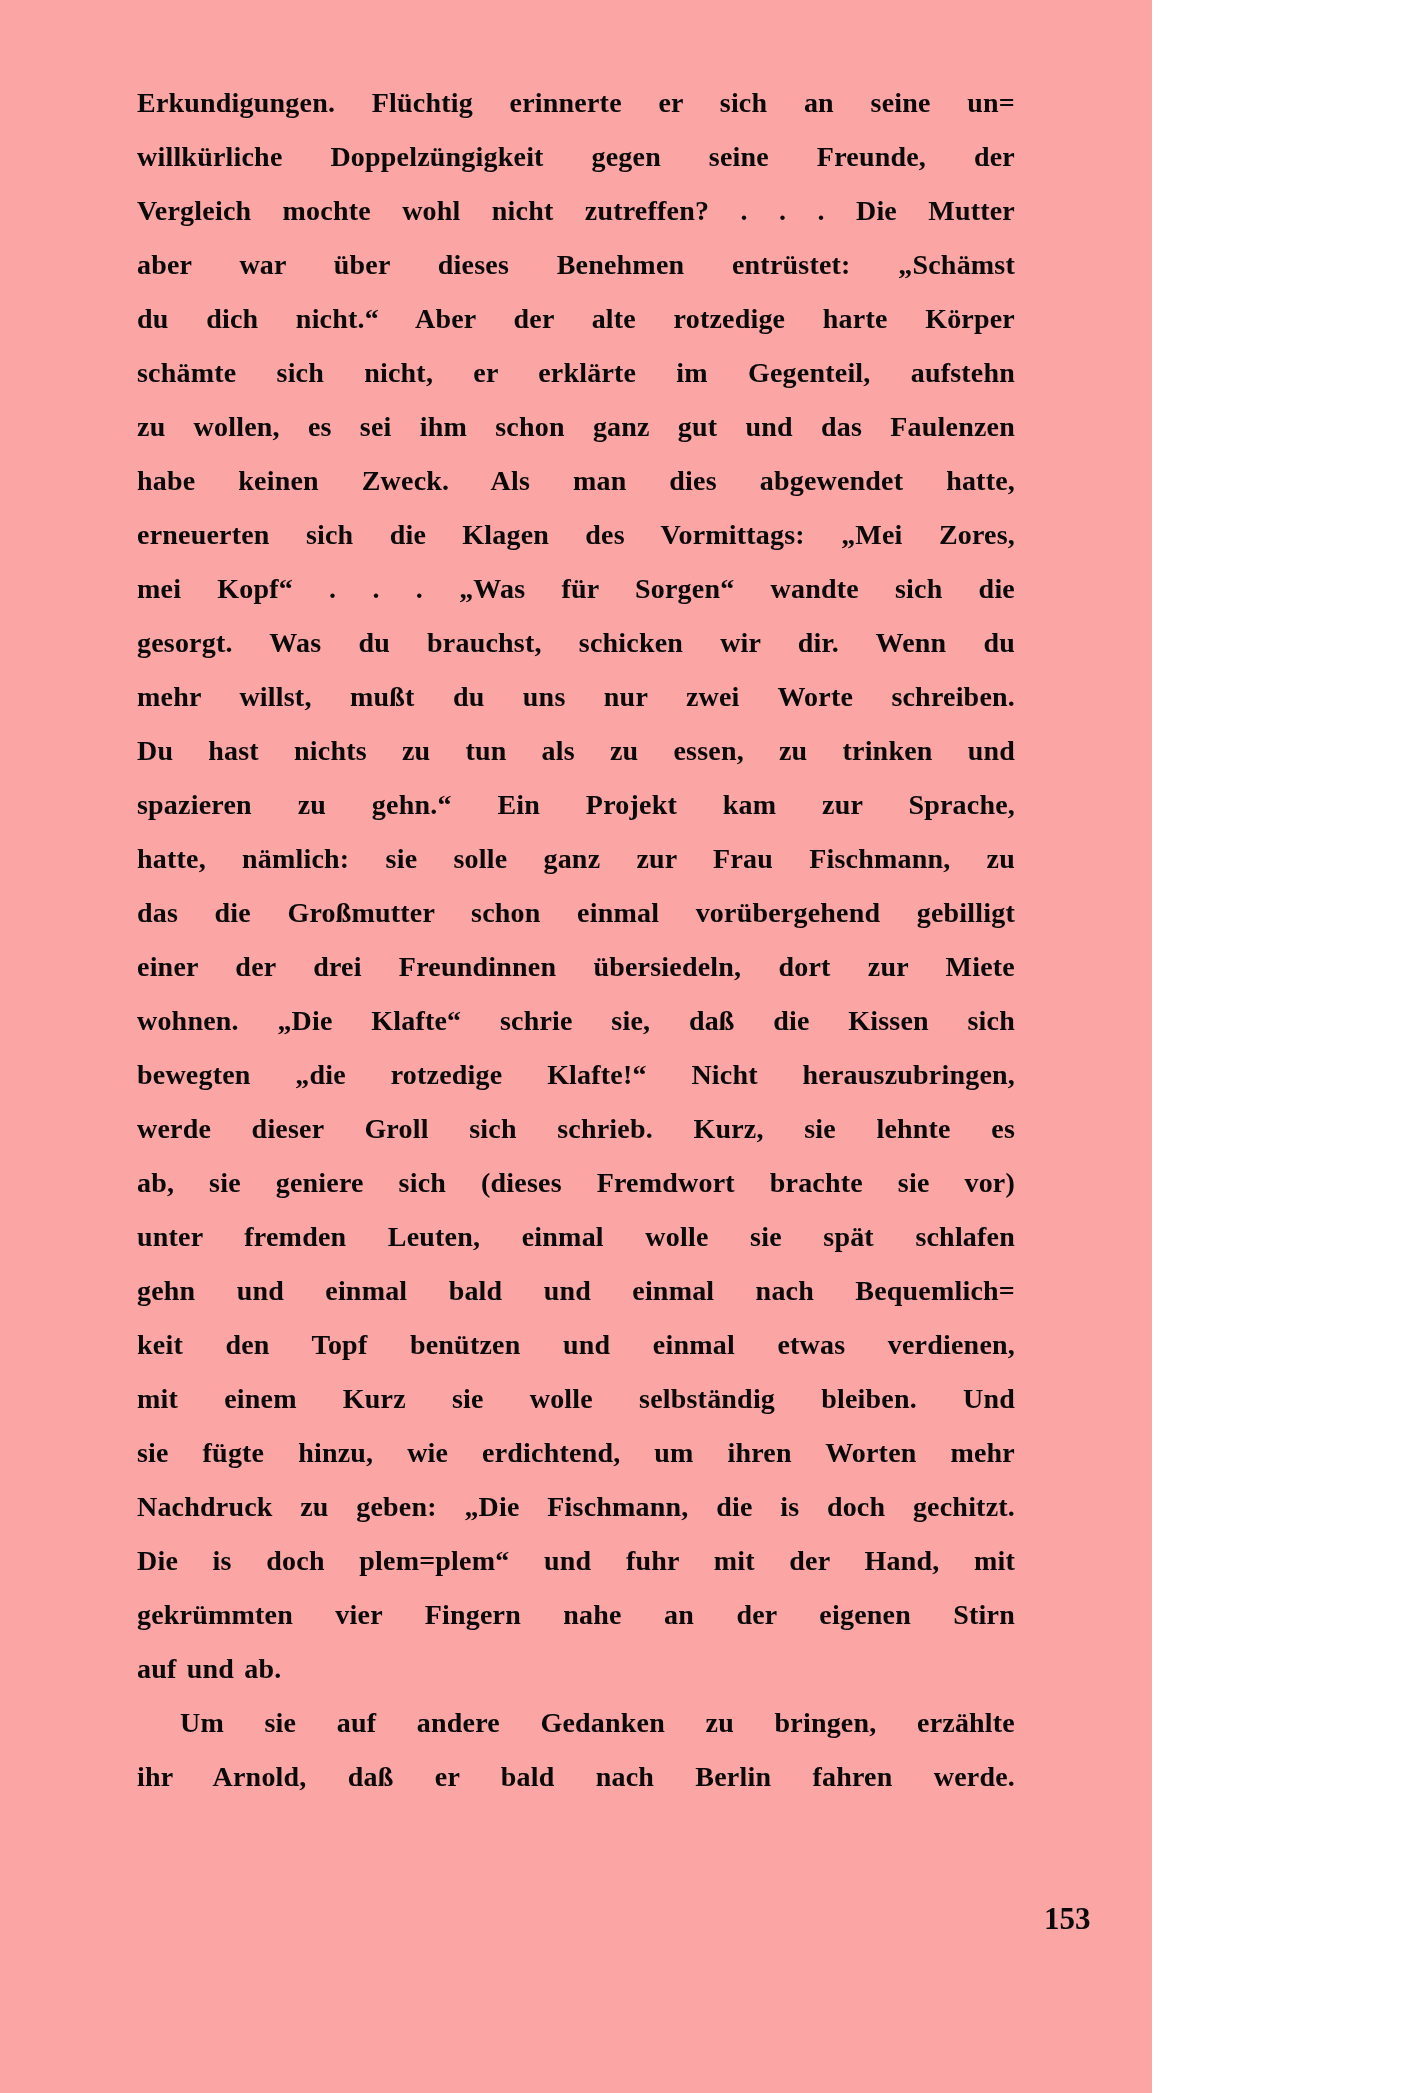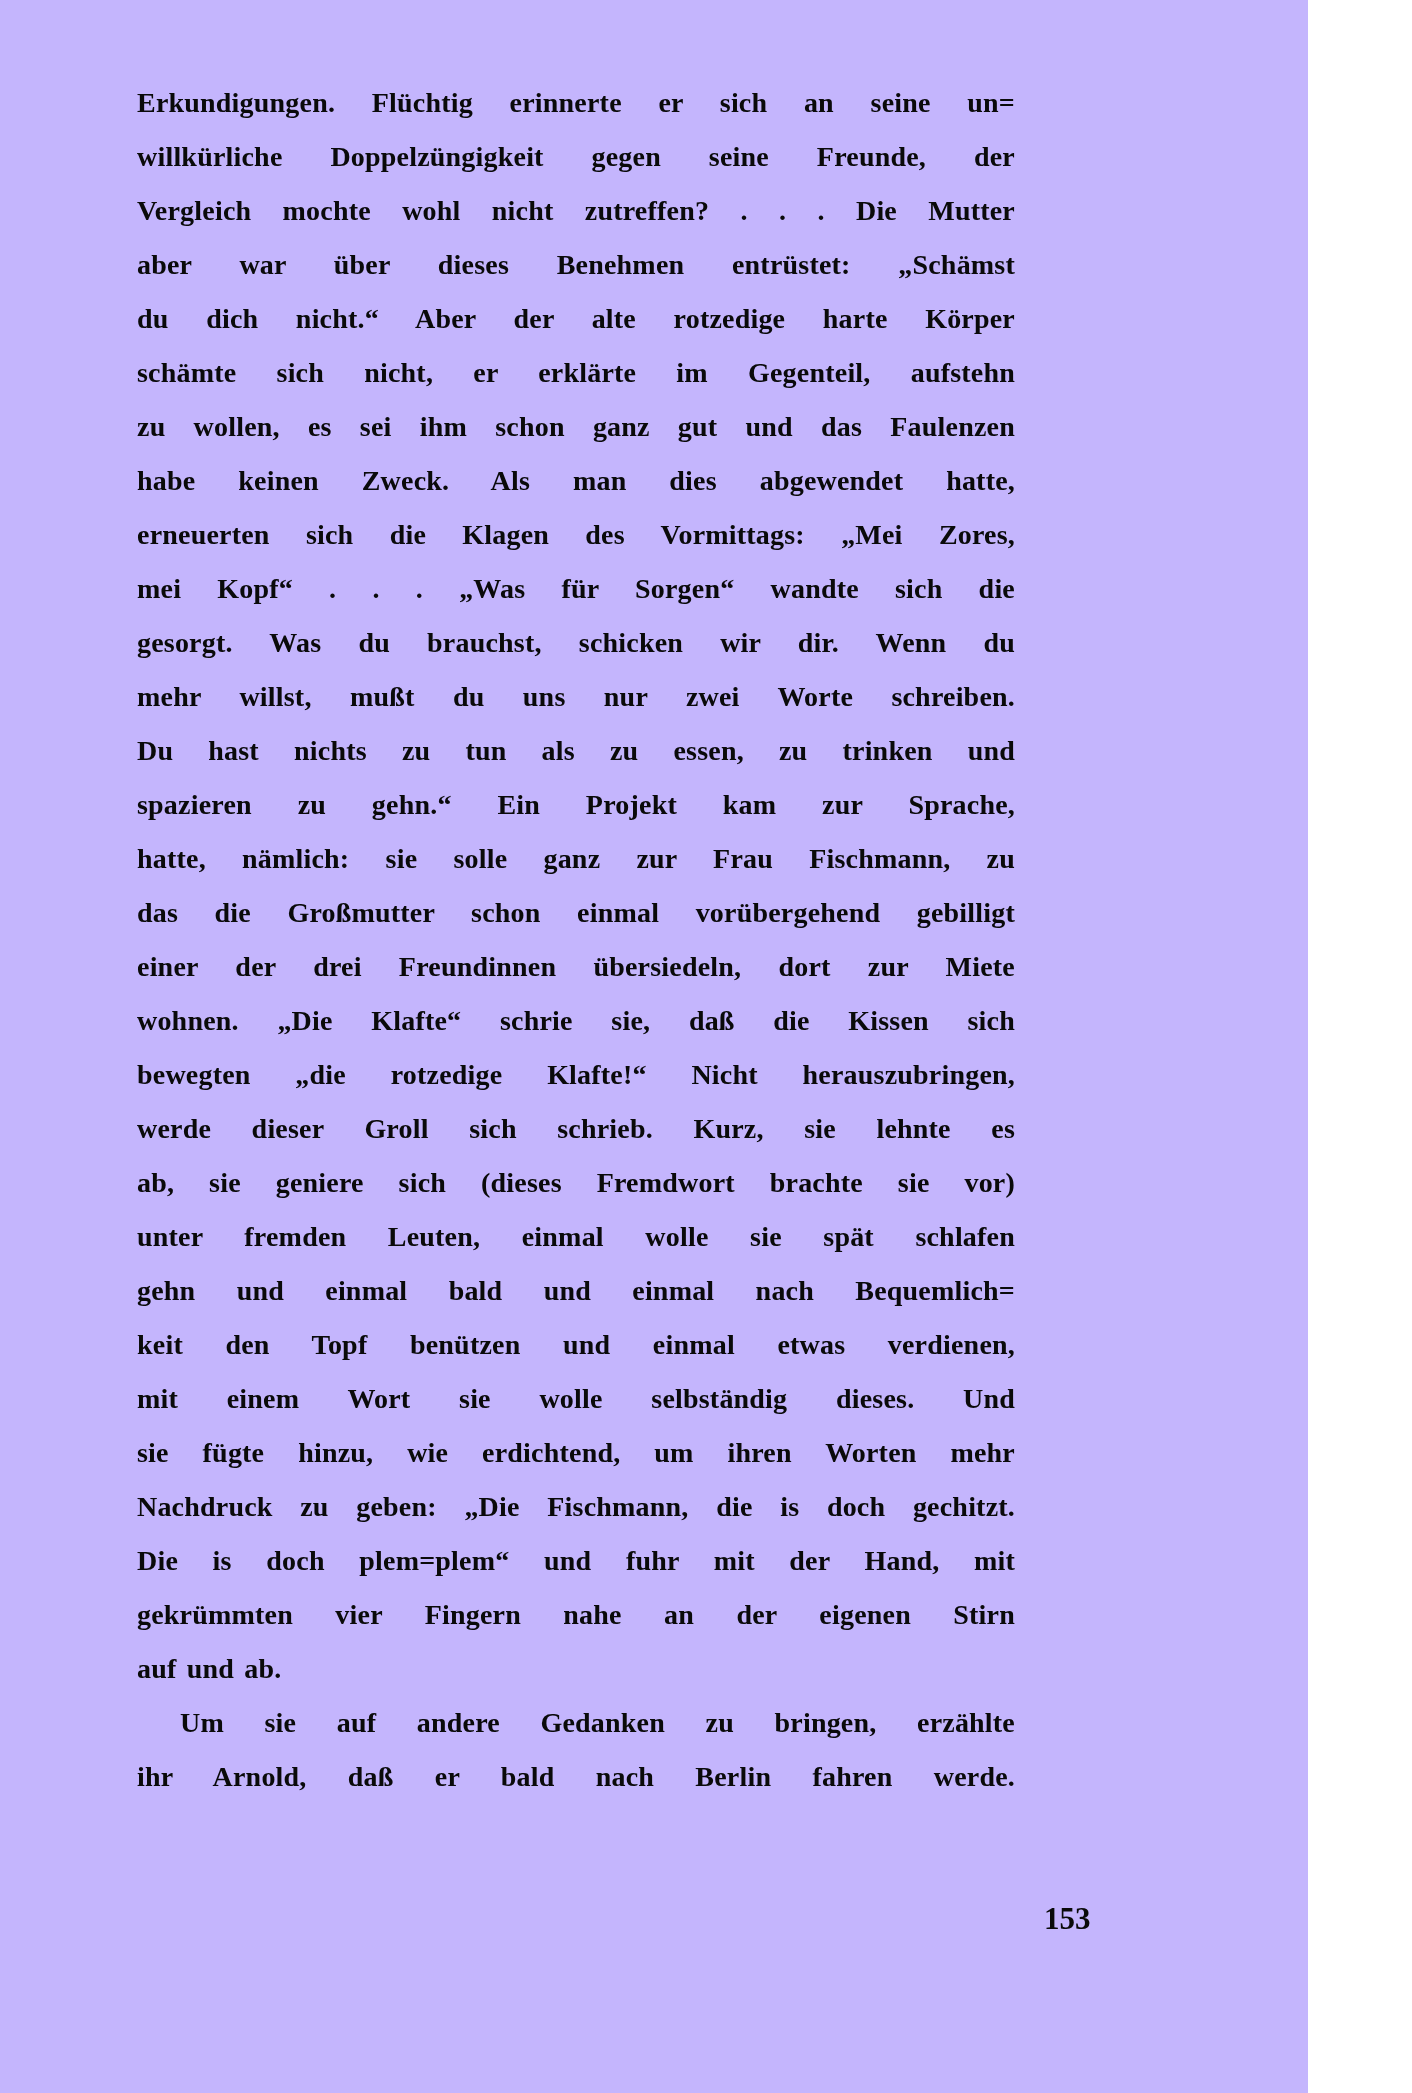--- a/index.html
+++ b/index.html
@@ -2,23 +2,23 @@
 <html><head>
 <meta charset="utf-8">
 <style>
   html, body {
     margin: 0;
     padding: 0;
     background: #ffffff;
   }
   .page {
     position: relative;
-    width: 1308px;
+    width: 1152px;
     height: 2093px;
-    background: #c4b5fd;
+    background: #fca5a5;
     overflow: hidden;
     font-family: "Liberation Serif", "DejaVu Serif", serif;
     color: #0a0a0a;
   }
   .text-block {
     position: absolute;
     left: 137px;
     top: 76px;
     width: 878px;
   }
@@ -72,21 +72,21 @@
       <div class="line">hatte, nämlich: sie solle ganz zur Frau Fischmann, zu</div>
       <div class="line">das die Großmutter schon einmal vorübergehend gebilligt</div>
       <div class="line">einer der drei Freundinnen übersiedeln, dort zur Miete</div>
       <div class="line">wohnen.  „Die Klafte“ schrie sie, daß die Kissen sich</div>
       <div class="line">bewegten „die rotzedige Klafte!“  Nicht herauszubringen,</div>
       <div class="line">werde dieser Groll sich schrieb.  Kurz, sie lehnte es</div>
       <div class="line">ab, sie geniere sich (dieses Fremdwort brachte sie vor)</div>
       <div class="line">unter fremden Leuten, einmal wolle sie spät schlafen</div>
       <div class="line">gehn und einmal bald und einmal nach Bequemlich=</div>
       <div class="line">keit den Topf benützen und einmal etwas verdienen,</div>
-      <div class="line">mit einem Wort sie wolle selbständig dieses.  Und</div>
+      <div class="line">mit einem Kurz sie wolle selbständig bleiben.  Und</div>
       <div class="line">sie fügte hinzu, wie erdichtend, um ihren Worten mehr</div>
       <div class="line">Nachdruck zu geben:  „Die Fischmann, die is doch gechitzt.</div>
       <div class="line">Die is doch plem=plem“ und fuhr mit der Hand, mit</div>
       <div class="line">gekrümmten vier Fingern nahe an der eigenen Stirn</div>
       <div class="line flush">auf und ab.</div>
     </div>
 
     <div>
       <div class="line indent">Um sie auf andere Gedanken zu bringen, erzählte</div>
       <div class="line">ihr Arnold, daß er bald nach Berlin fahren werde.</div>

